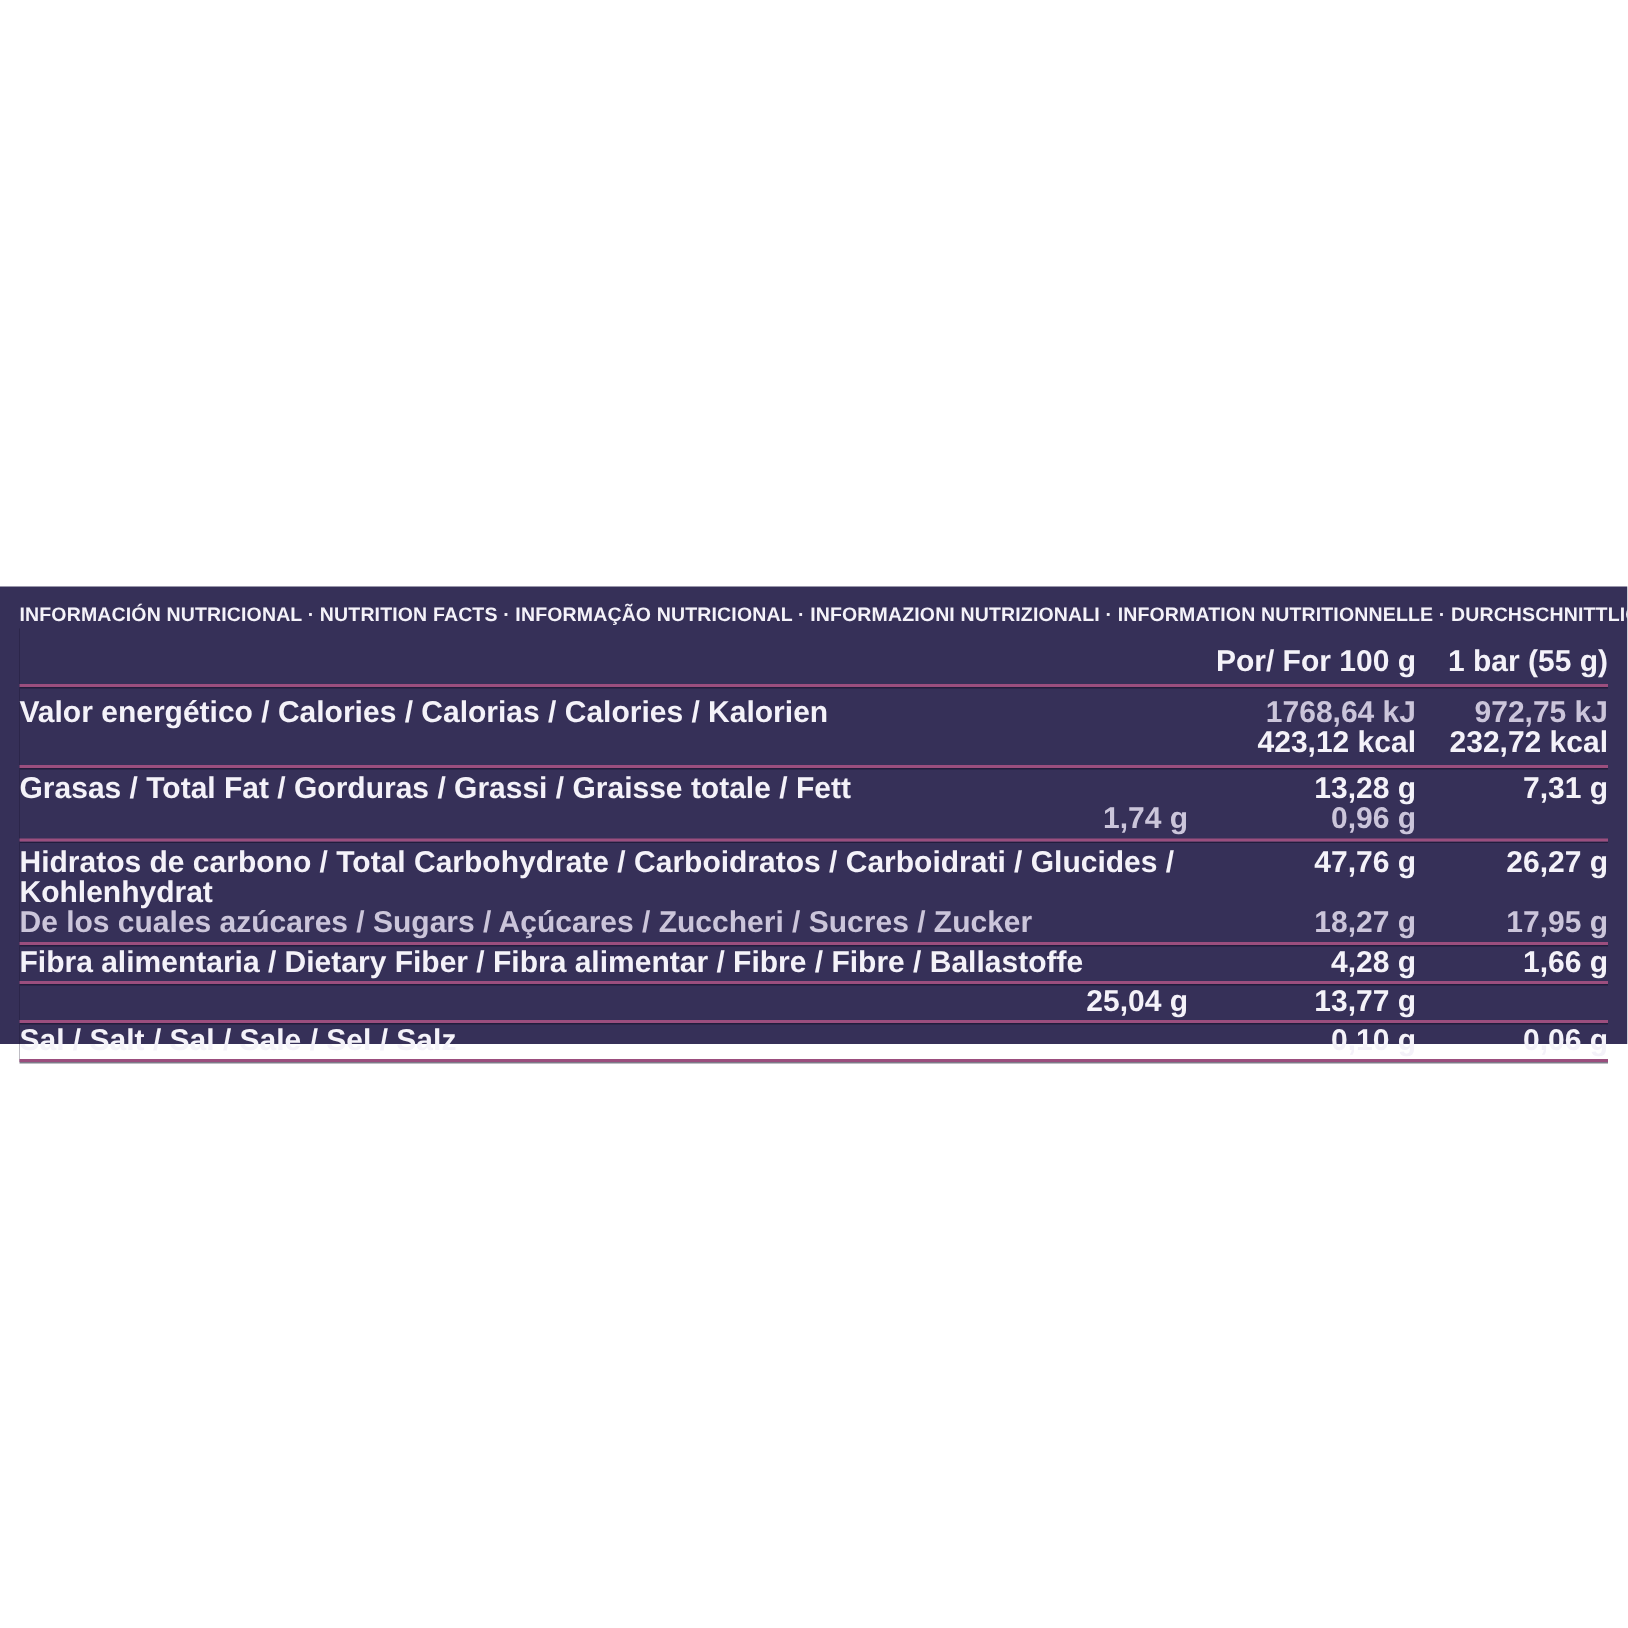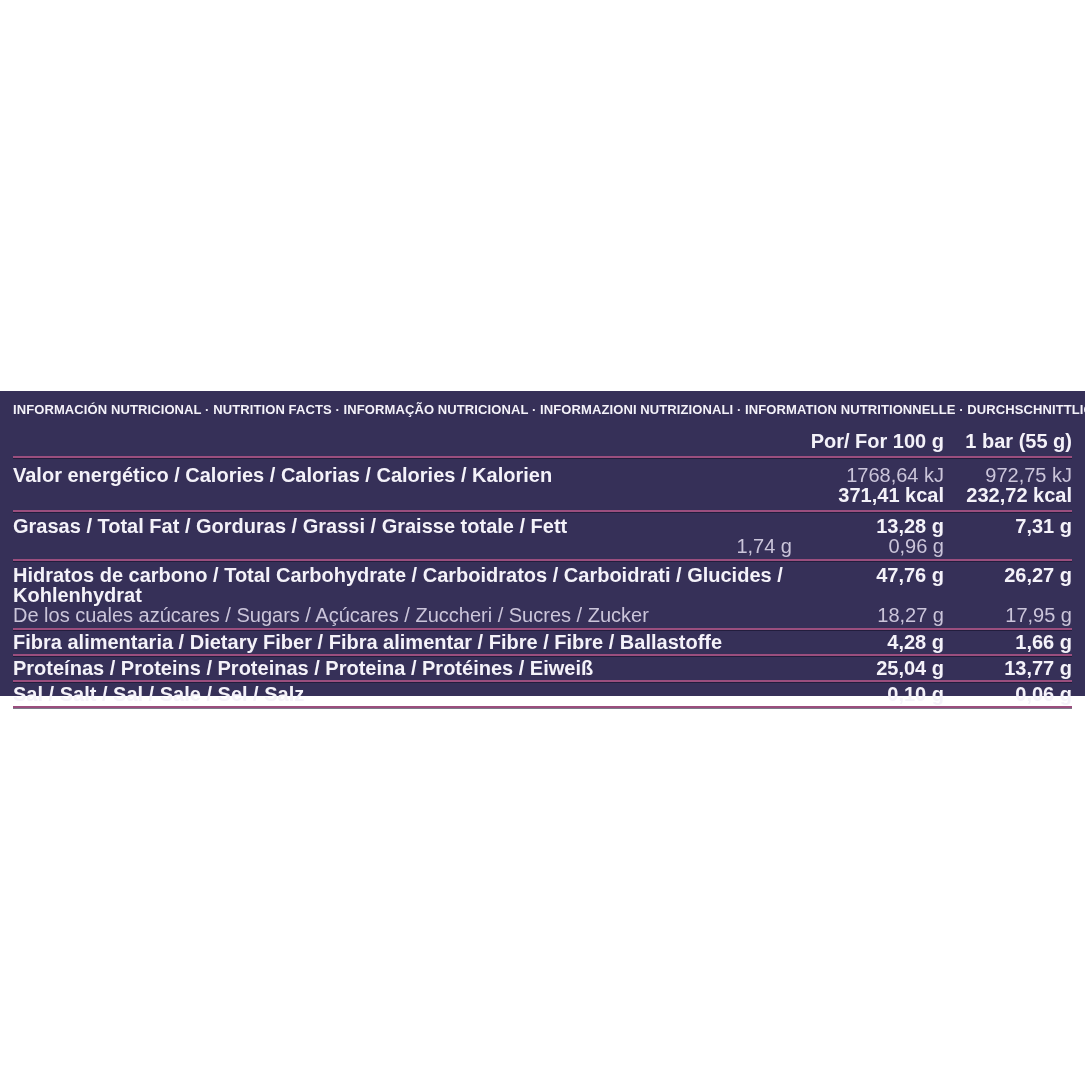--- a/index.html
+++ b/index.html
@@ -34,21 +34,21 @@
     white-space:nowrap;
   }
   .row{
     display:grid;
     grid-template-columns:1fr 152px 128px;
     font-size:20px;
     line-height:20px;
   }
   .val{ text-align:right; }
   .bold{ font-weight:700; }
-  .dim{ font-weight:400; color:var(--text-dim); }
+  .dim{ font-weight:700; color:var(--text-dim); }
   .divider{
     border-bottom:2px solid var(--line);
     box-shadow:0 1px 0 rgba(18,14,40,0.55);
   }
   .colhead{ padding-top:13px; padding-bottom:5px; }
   .energy{ padding-top:7px; padding-bottom:5px; }
   .stack{ display:flex; flex-direction:column; }
   .group{ padding-top:4px; padding-bottom:3px; }
   .simple{ padding-top:2px; padding-bottom:2px; }
 </style>
@@ -63,21 +63,21 @@
     <div class="row colhead divider">
       <div class="label"></div>
       <div class="val bold">Por/ For 100 g</div>
       <div class="val bold">1 bar (55 g)</div>
     </div>
 
     <div class="row energy divider">
       <div class="label bold">Valor energético / Calories / Calorias / Calories / Kalorien</div>
       <div class="val stack">
         <span class="dim">1768,64 kJ</span>
-        <span class="bold">371,41 kcal</span>
+        <span class="bold">423,12 kcal</span>
       </div>
       <div class="val stack">
         <span class="dim">972,75 kJ</span>
         <span class="bold">232,72 kcal</span>
       </div>
     </div>
 
     <div class="group divider">
       <div class="row">
         <div class="label bold">Grasas / Total Fat / Gorduras / Grassi / Graisse totale / Fett</div>
@@ -103,21 +103,20 @@
       </div>
     </div>
 
     <div class="row simple divider">
       <div class="label bold">Fibra alimentaria / Dietary Fiber / Fibra alimentar / Fibre / Fibre / Ballastoffe</div>
       <div class="val bold">4,28 g</div>
       <div class="val bold">1,66 g</div>
     </div>
 
     <div class="row simple divider">
-      <div class="label bold">Proteínas / Proteins / Proteinas / Proteina / Protéines / Eiweiß</div>
       <div class="val bold">25,04 g</div>
       <div class="val bold">13,77 g</div>
     </div>
 
     <div class="row simple divider">
       <div class="label bold">Sal / Salt / Sal / Sale / Sel / Salz</div>
       <div class="val bold">0,10 g</div>
       <div class="val bold">0,06 g</div>
     </div>
 

